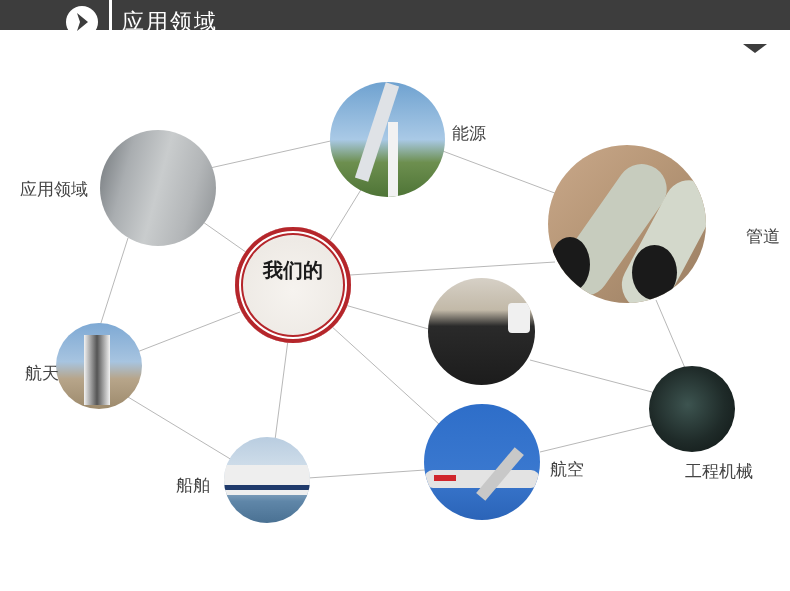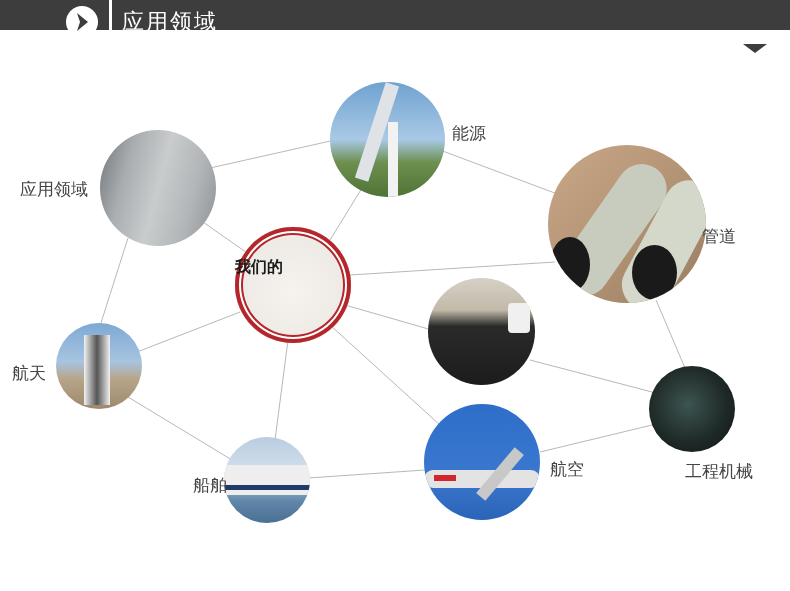--- a/index.html
+++ b/index.html
@@ -15,22 +15,22 @@
 
     svg.links { position: absolute; left: 0; top: 0; }
 
     .node { position: absolute; border-radius: 50%; overflow: hidden; }
     .node .ph { width: 100%; height: 100%; }
     .label { position: absolute; font-size: 17px; color: #444444; white-space: nowrap; }
 
     .center { position: absolute; left: 235px; top: 227px; width: 116px; height: 116px; border-radius: 50%;
       background: radial-gradient(circle at 50% 55%, #f6f3ef 0%, #eeeae5 60%, #ffffff 100%);
       box-shadow: 0 0 0 4px #b5262b inset, 0 0 0 6px #ffffff inset, 0 0 0 8px #b5262b inset; }
-    .center .line1, .center .line2 { position: absolute; left: 0; width: 100%; text-align: left;
-      font-size: 16px; font-weight: bold; color: #1a1a1a; }
+    .center .line1, .center .line2 { position: absolute; left: 0; width: 100%; text-align: center;
+      font-size: 20px; font-weight: bold; color: #1a1a1a; }
     .center .line1 { top: 30px; }
     .center .line2 { top: 60px; }
   </style>
 </head>
 <body>
 
 <div class="header">
   <div class="arrow-badge">
     <svg width="32" height="32" viewBox="0 0 32 32">
       <path d="M11 7 L22 16 L11 25 L14 16 Z" fill="#3d3d3d"></path>
@@ -73,48 +73,48 @@
 </div>
 <div class="label" style="left:452px;top:122px;">能源</div>
 
 <div class="node" style="left:548px;top:145px;width:158px;height:158px;">
   <div class="ph" style="background:linear-gradient(135deg,#c9a88a 0%,#b89878 40%,#9a7e62 100%);"></div>
   <div style="position:absolute;left:-10px;top:60px;width:150px;height:50px;background:#c7ccbe;border-radius:25px;transform:rotate(-55deg);"></div>
   <div style="position:absolute;left:50px;top:75px;width:140px;height:50px;background:#d3d8cb;border-radius:25px;transform:rotate(-62deg);"></div>
   <div style="position:absolute;left:2px;top:92px;width:40px;height:55px;background:#1a1a1a;border-radius:50%;"></div>
   <div style="position:absolute;left:84px;top:100px;width:45px;height:55px;background:#1a1a1a;border-radius:50%;"></div>
 </div>
-<div class="label" style="left:702px;top:225px;">管道</div>
+<div class="label" style="left:746px;top:225px;">管道</div>
 
 <div class="node" style="left:428px;top:278px;width:107px;height:107px;">
   <div class="ph" style="background:linear-gradient(180deg,#d6d0c6 0%,#c2b9a8 30%,#2a2a2a 45%,#1c1c1c 100%);"></div>
   <div style="position:absolute;left:80px;top:25px;width:22px;height:30px;background:#f0f0f0;border-radius:4px;"></div>
 </div>
 
 <div class="node" style="left:56px;top:323px;width:86px;height:86px;">
   <div class="ph" style="background:linear-gradient(180deg,#7ea9d4 0%,#a7c4e0 45%,#b7a58a 65%,#9d8a6c 100%);"></div>
   <div style="position:absolute;left:28px;top:12px;width:26px;height:70px;background:linear-gradient(90deg,#f2f2f2,#555,#f2f2f2);"></div>
 </div>
-<div class="label" style="left:12px;top:362px;">航天</div>
+<div class="label" style="left:25px;top:362px;">航天</div>
 
 <div class="node" style="left:649px;top:366px;width:86px;height:86px;">
   <div class="ph" style="background:radial-gradient(circle at 45% 45%,#3d5450 0%,#1f2b29 55%,#0e1413 100%);"></div>
 </div>
 <div class="label" style="left:660px;top:460px;margin-left:25px;">工程机械</div>
 
 <div class="node" style="left:424px;top:404px;width:116px;height:116px;">
   <div class="ph" style="background:linear-gradient(180deg,#2e6ec9 0%,#3a78cf 60%,#2b64b8 100%);"></div>
   <div style="position:absolute;left:0;top:66px;width:116px;height:18px;background:#e3e3e3;border-radius:9px;"></div>
   <div style="position:absolute;left:10px;top:71px;width:22px;height:6px;background:#d0262c;"></div>
   <div style="position:absolute;left:70px;top:40px;width:12px;height:60px;background:#c8c8c8;transform:rotate(40deg);"></div>
 </div>
 <div class="label" style="left:550px;top:458px;">航空</div>
 
 <div class="node" style="left:224px;top:437px;width:86px;height:86px;">
   <div class="ph" style="background:linear-gradient(180deg,#b9cde0 0%,#d2dfeb 40%,#5f86a8 75%,#4a7193 100%);"></div>
   <div style="position:absolute;left:0;top:28px;width:86px;height:30px;background:#eeeeee;"></div>
   <div style="position:absolute;left:0;top:48px;width:86px;height:5px;background:#1f3a6b;"></div>
 </div>
-<div class="label" style="left:193px;top:474px;">船舶</div>
+<div class="label" style="left:176px;top:474px;">船舶</div>
 
 <div class="center">
   <div class="line1">我们的</div>
 </div>
 
 </body></html>

